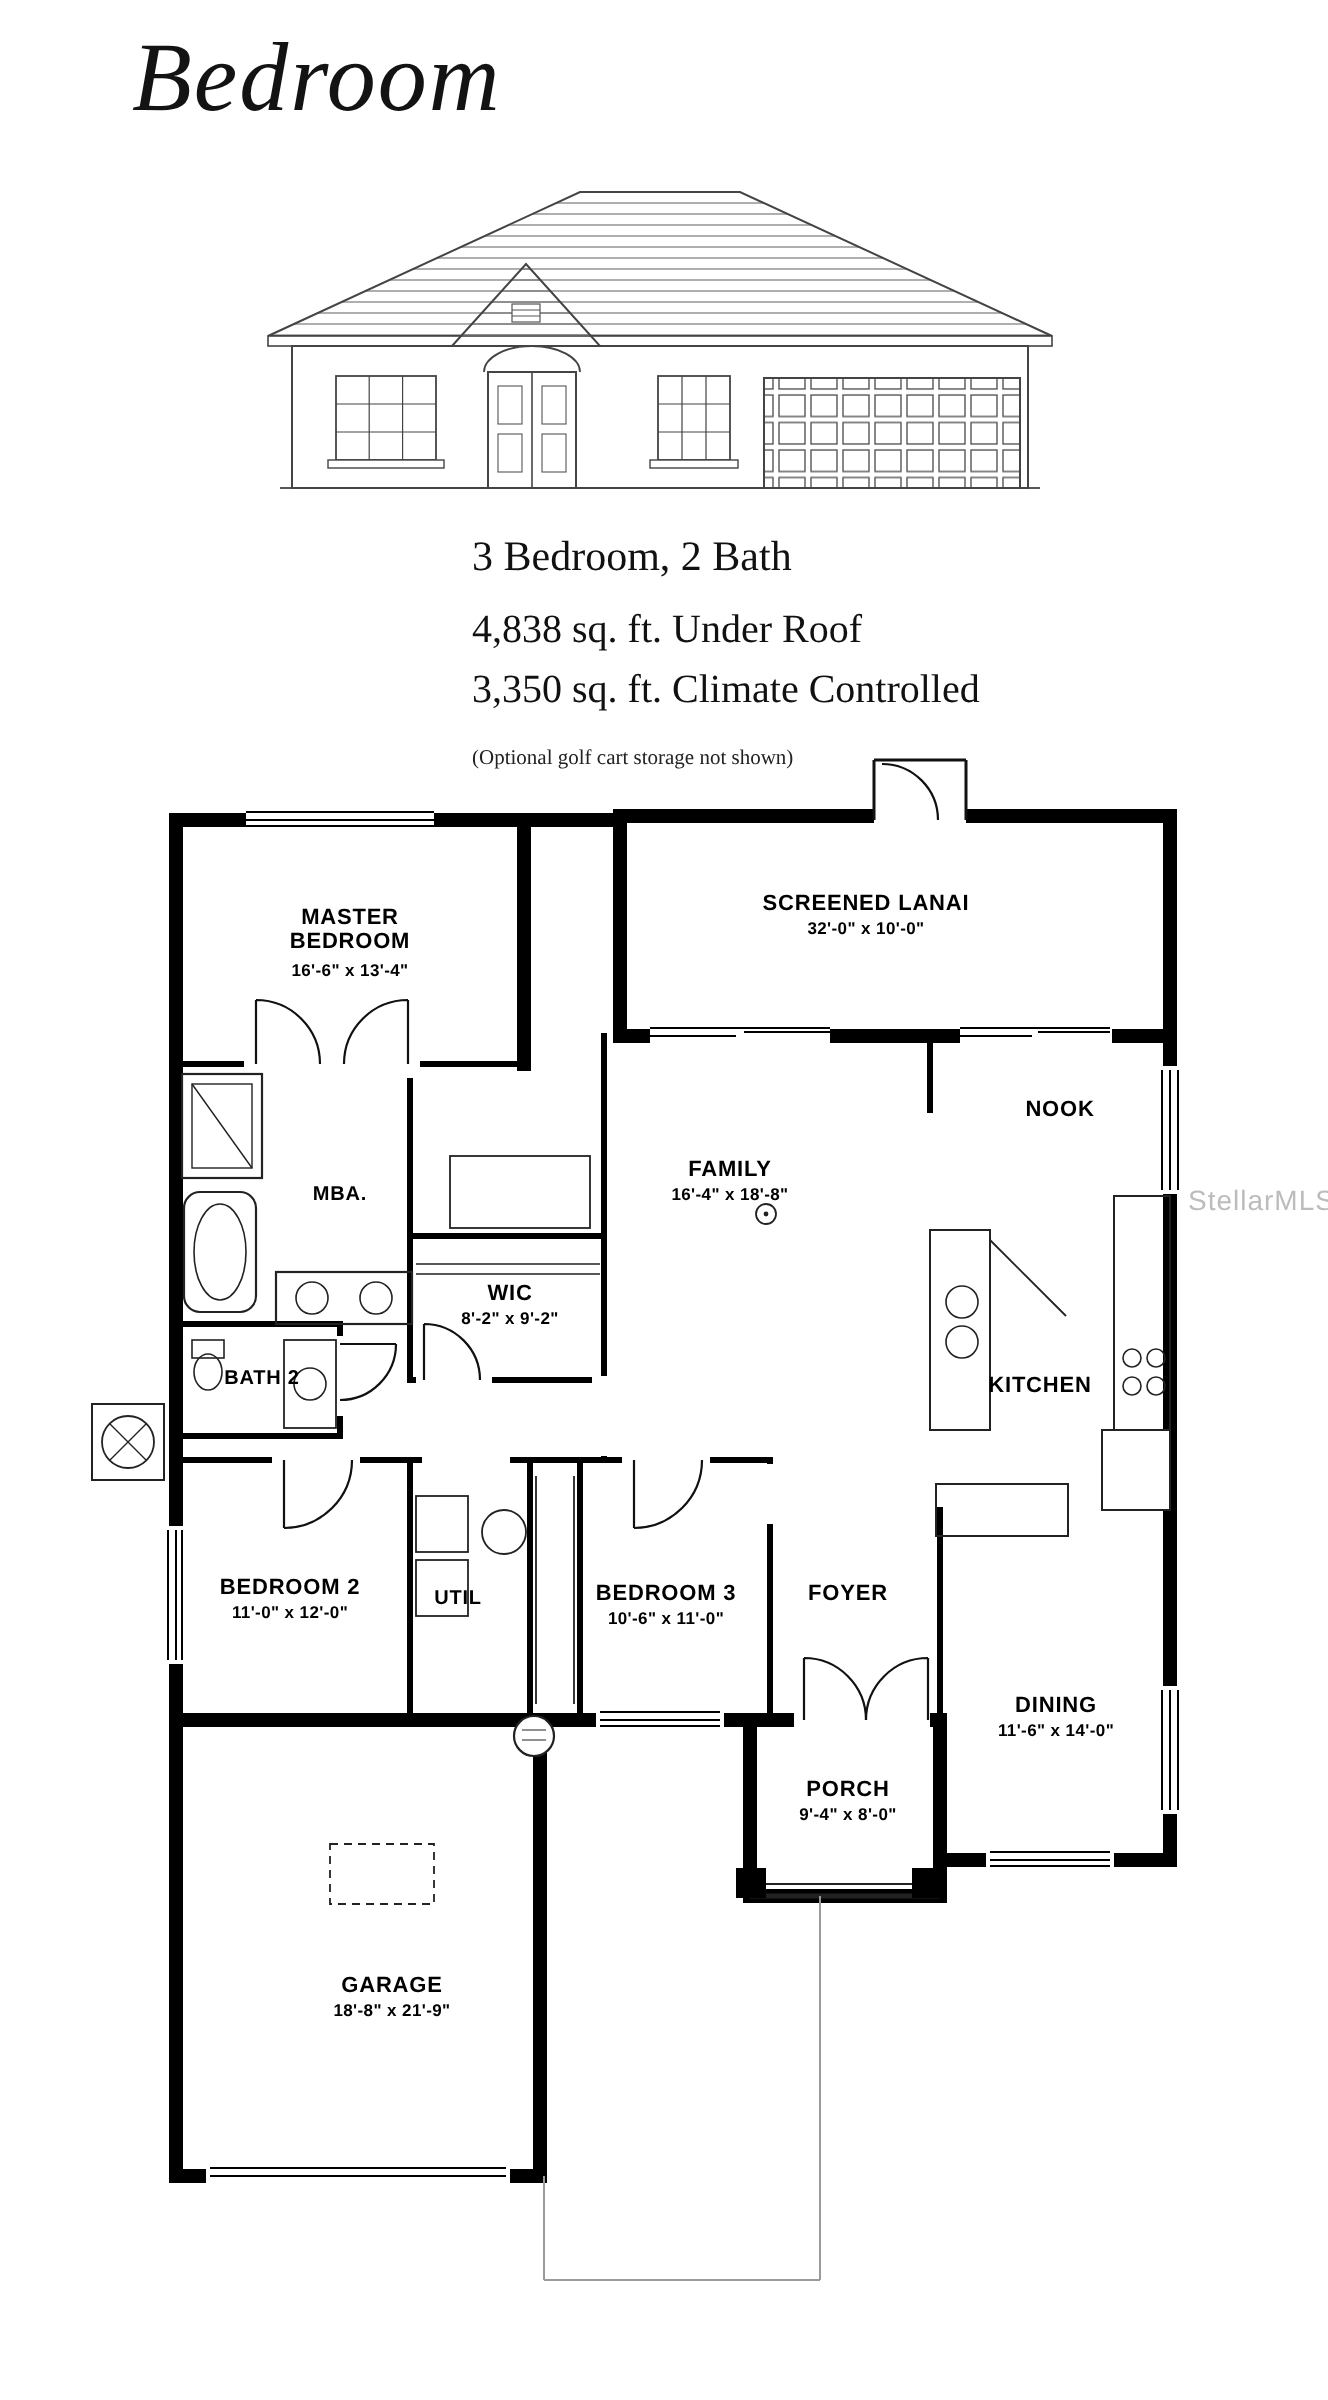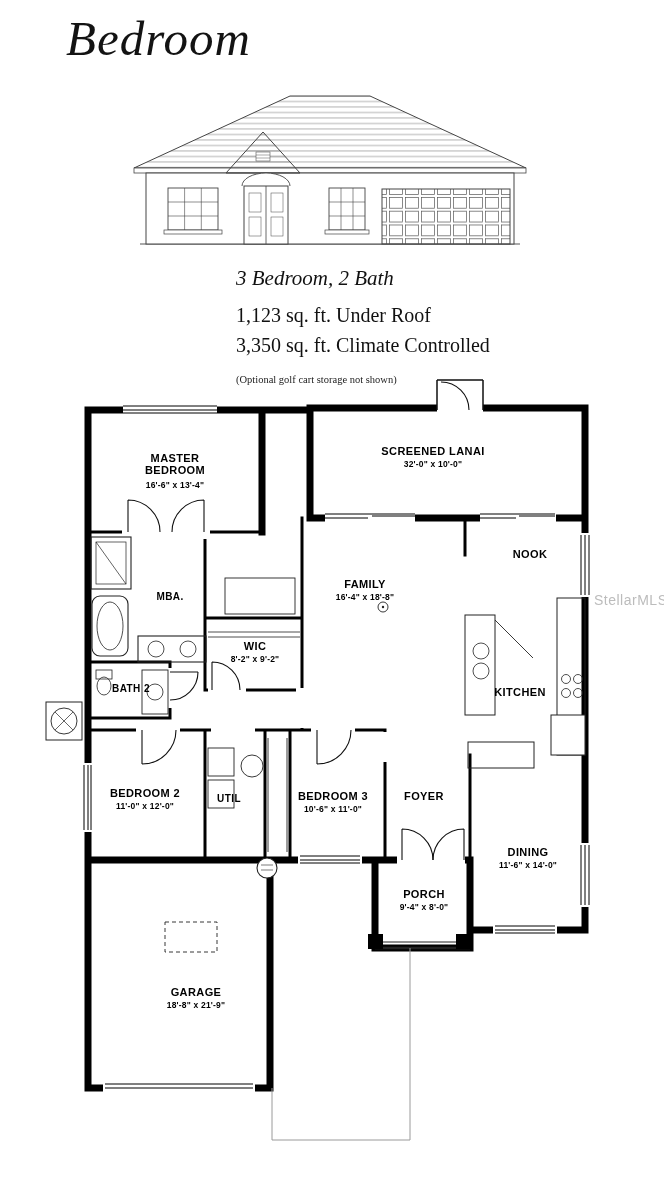--- a/index.html
+++ b/index.html
@@ -2,21 +2,21 @@
 <html><head>
 <meta charset="utf-8">
 <style>
   html,body{margin:0;padding:0;background:#fff;}
   .page{position:relative;width:664px;height:1200px;background:#ffffff;overflow:hidden;
         font-family:"Liberation Serif",serif;color:#111;}
   .title{position:absolute;left:66px;top:10px;font-size:49px;font-style:italic;
          font-weight:500;letter-spacing:1px;margin:0;color:#131313;}
   .elev{position:absolute;left:132px;top:86px;width:396px;height:172px;}
   .summary{position:absolute;left:236px;top:266px;}
-  .summary .s1{font-style:italic;font-size:21px;margin:0 0 13px 0;}
+  .summary .s1{font-size:21px;margin:0 0 13px 0;}
   .summary .s2{font-size:20px;margin:0 0 7px 0;}
   .summary .note{font-size:10.5px;margin-top:17px;color:#222;}
   .plan{position:absolute;left:0;top:370px;width:664px;height:800px;}
   .watermark{position:absolute;left:594px;top:592px;z-index:5;
              font-family:"Liberation Sans",sans-serif;font-size:14px;
              color:#bcbcbc;letter-spacing:.5px;white-space:nowrap;}
   .room-name{font-family:"Liberation Sans",sans-serif;font-weight:700;font-size:11px;
              letter-spacing:.4px;fill:#000;}
   .room-name.sm{font-size:10px;}
   .room-dims{font-family:"Liberation Sans",sans-serif;font-weight:700;font-size:8.5px;
@@ -71,21 +71,21 @@
       <path d="M209,102 V144 M221,102 V144 M197,116 H233 M197,130 H233" stroke-width="0.6" fill="none"></path>
       <rect x="193" y="144" width="44" height="4" stroke-width="0.7"></rect>
     </g>
     <g>
       <rect x="250" y="103" width="128" height="55" fill="url(#gdoor)" stroke="#444" stroke-width="1"></rect>
     </g>
   </svg>
 
   <div class="summary">
     <p class="s1">3 Bedroom, 2 Bath</p>
-    <p class="s2">1,123 sq. ft. Under Roof</p>
+    <p class="s2">4,838 sq. ft. Under Roof</p>
     <p class="s2">3,350 sq. ft. Climate Controlled</p>
     <p class="note">(Optional golf cart storage not shown)</p>
   </div>
 
   <svg class="plan" viewBox="0 0 664 800">
 
     <g>
       <path stroke="#000" stroke-width="7" fill="none" stroke-linecap="square" d="
         M88,40 H262 M262,40 H310
         M310,38 V148 M310,38 H585

